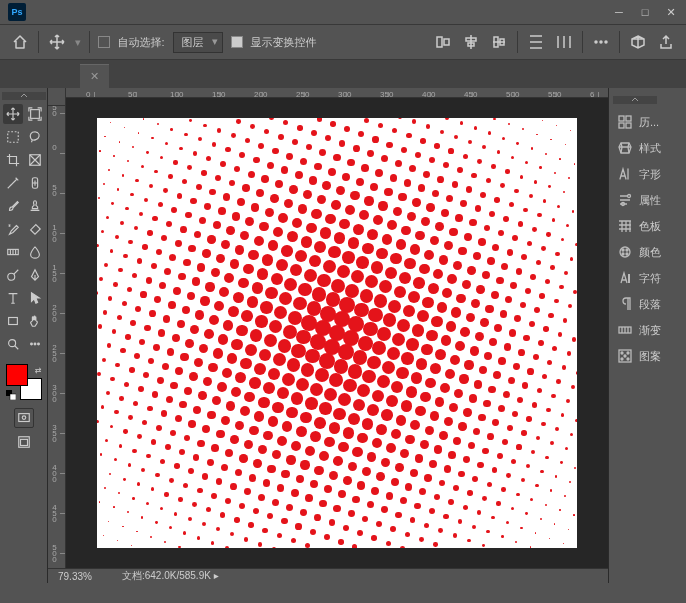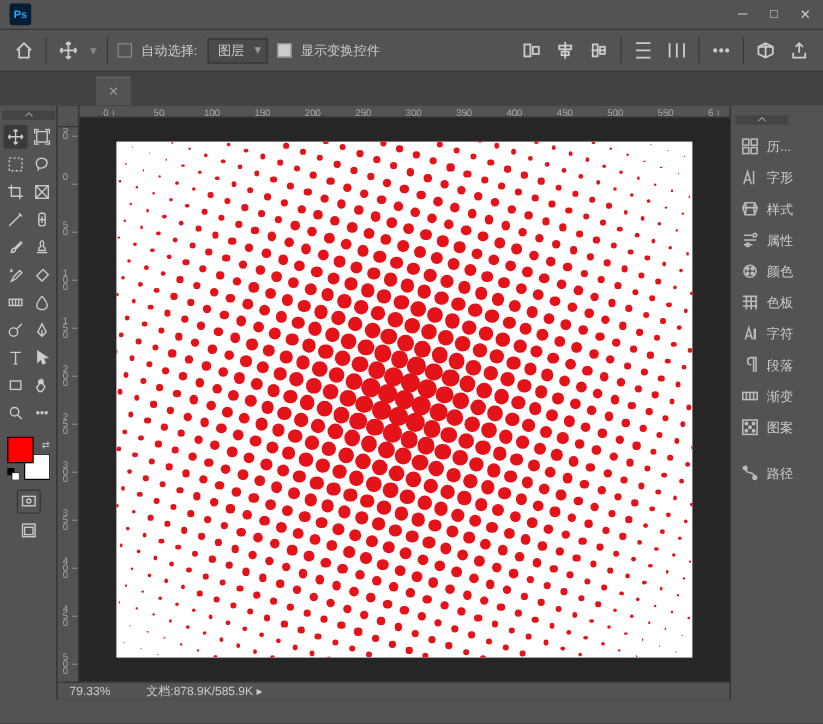--- a/index.html
+++ b/index.html
@@ -1285,75 +1285,75 @@
               <div class="dot" style="left:91.01873450021239px;top:437.68092515818256px;width:2.5783647855979037px;height:2.5783647855979037px"></div>
               <div class="dot" style="left:16.1006681841832px;top:426.813986113345px;width:1.2px;height:1.2px"></div>
               <div class="dot" style="left:30.196057495971807px;top:431.94428826322996px;width:1.2px;height:1.2px"></div>
               <div class="dot" style="left:44.291446807760444px;top:437.074590413115px;width:1.2px;height:1.2px"></div>
             </div>
         </div>
       </div>
     </div>
     <div class="statusbar">
       <span>79.33%</span>
-      <span><span>文档:</span><span>878.9K/585.9K</span> ▸</span>
+      <span><span>文档:</span><span>642.0K/585.9K</span> ▸</span>
     </div>
   </div>
 
   <div class="panel-dock">
     <div class="collapse-handle">
         <svg width="8" height="6">
           <path d="M1 4 L4 1 L7 4" stroke="#999" fill="none"></path>
         </svg>
       </div>
     <div class="panel-item">
         <svg viewBox="0 0 16 16">
           <rect x="2" y="2" width="5" height="5"></rect>
           <rect x="9" y="2" width="5" height="5"></rect>
           <rect x="2" y="9" width="5" height="5"></rect>
           <rect x="9" y="9" width="5" height="5"></rect>
         </svg>
         <span>历...</span>
       </div>
     <div class="panel-item">
         <svg viewBox="0 0 16 16">
-          <path d="M3 13 L6 3 L9 13 M4 10 H8 M11 3 V13" stroke-linecap="round"></path>
-        </svg>
-        <span>字形</span>
-      </div>
-    <div class="panel-item">
-        <svg viewBox="0 0 16 16">
           <path d="M4 3 H12 L14 7 L12 13 H4 L2 7 Z"></path>
           <path d="M4 3 L5 7 L4 13 M12 3 L11 7 L12 13 M2 7 H14"></path>
         </svg>
         <span>样式</span>
+      </div>
+    <div class="panel-item">
+        <svg viewBox="0 0 16 16">
+          <path d="M3 13 L6 3 L9 13 M4 10 H8 M11 3 V13" stroke-linecap="round"></path>
+        </svg>
+        <span>字形</span>
       </div>
     <div class="panel-item">
         <svg viewBox="0 0 16 16">
           <path d="M3 4 H10 M3 8 H13 M3 12 H10"></path>
           <circle cx="12" cy="4" r="1.5"></circle>
           <circle cx="6" cy="12" r="1.5"></circle>
         </svg>
         <span>属性</span>
+      </div>
+    <div class="panel-item">
+        <svg viewBox="0 0 16 16">
+          <path d="M2 3 H14 M2 7 H14 M2 11 H14 M5 3 V14 M9 3 V14 M13 3 V14"></path>
+        </svg>
+        <span>色板</span>
       </div>
     <div class="panel-item">
         <svg viewBox="0 0 16 16">
           <circle cx="8" cy="8" r="5"></circle>
           <circle cx="6" cy="6" r="1" fill="#bbb"></circle>
           <circle cx="10" cy="6" r="1" fill="#bbb"></circle>
           <circle cx="6" cy="10" r="1" fill="#bbb"></circle>
           <circle cx="10" cy="10" r="1" fill="#bbb"></circle>
         </svg>
         <span>颜色</span>
-      </div>
-    <div class="panel-item">
-        <svg viewBox="0 0 16 16">
-          <path d="M2 3 H14 M2 7 H14 M2 11 H14 M5 3 V14 M9 3 V14 M13 3 V14"></path>
-        </svg>
-        <span>色板</span>
       </div>
     <div class="panel-item">
         <svg viewBox="0 0 16 16">
           <path d="M4 13 L7 3 L10 13 M5 10 H9"></path>
           <path d="M12 4 V13" stroke-width="2"></path>
         </svg>
         <span>字符</span>
       </div>
     <div class="panel-item">
         <svg viewBox="0 0 16 16">
@@ -1373,22 +1373,14 @@
           <rect x="2" y="2" width="12" height="12"></rect>
           <circle cx="5" cy="5" r="1" fill="#bbb"></circle>
           <circle cx="11" cy="5" r="1" fill="#bbb"></circle>
           <circle cx="8" cy="8" r="1" fill="#bbb"></circle>
           <circle cx="5" cy="11" r="1" fill="#bbb"></circle>
           <circle cx="11" cy="11" r="1" fill="#bbb"></circle>
         </svg>
         <span>图案</span>
       </div>
     <div class="panel-gap"></div>
-    <div class="panel-item">
-        <svg viewBox="0 0 16 16">
-          <circle cx="4" cy="4" r="1.5" fill="#bbb"></circle>
-          <circle cx="12" cy="12" r="1.5" fill="#bbb"></circle>
-          <path d="M4 4 C4 10 12 6 12 12"></path>
-        </svg>
-        <span>路径</span>
-      </div>
   </div>
 </div>
 
 </body></html>

